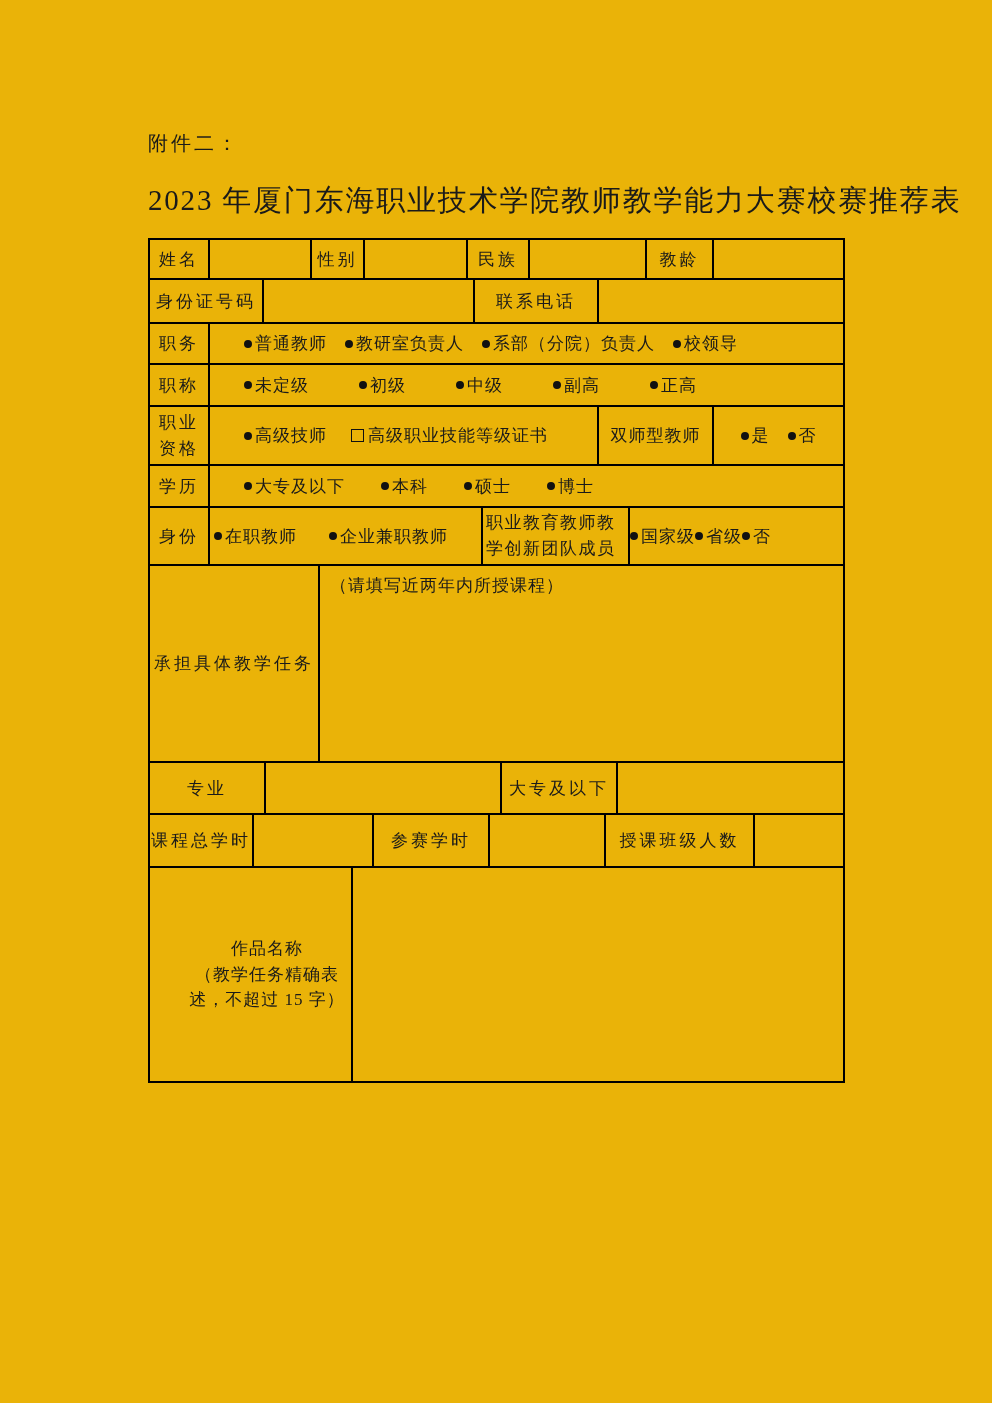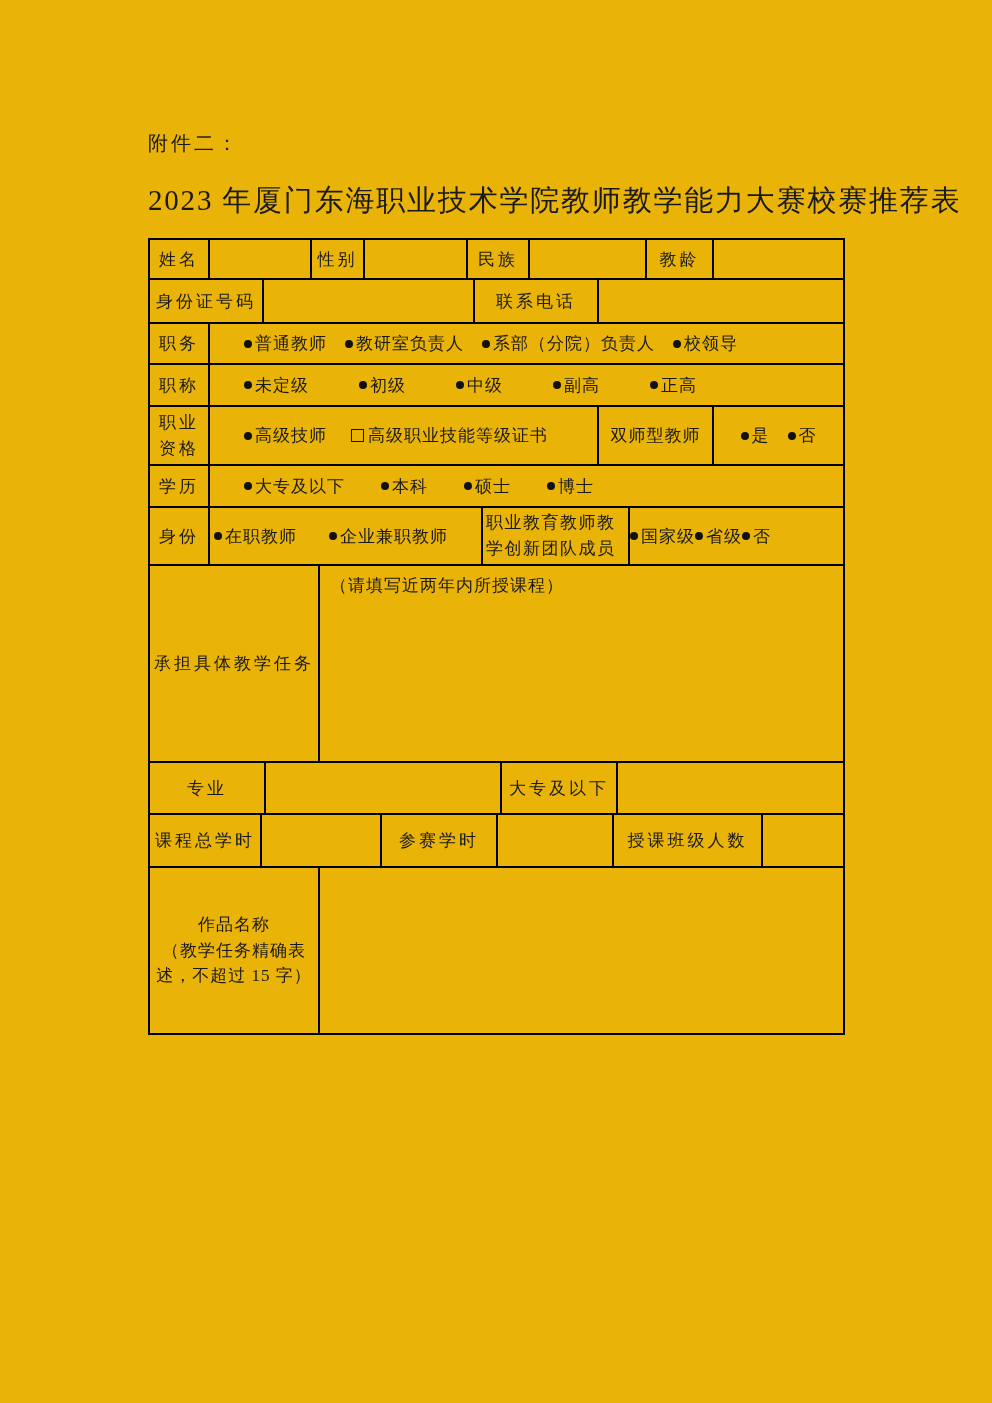--- a/index.html
+++ b/index.html
@@ -66,21 +66,21 @@
   }
   .bigcell {
     align-items: flex-start; justify-content: flex-start;
     padding: 8px 10px;
   }
   .hint { font-size: 17px; letter-spacing: 1px; }
   
   .r1 { height: 40px; } .r2 { height: 44px; } .r3 { height: 41px; }
   .r4 { height: 42px; } .r5 { height: 59px; } .r6 { height: 42px; }
   .r7 { height: 58px; } .r8 { height: 197px; } .r9 { height: 52px; }
-  .r10 { height: 53px; } .r11 { height: 165px; }
+  .r10 { height: 53px; } .r11 { height: 213px; padding-left: 33px; }
 </style>
 </head>
 <body>
 
 <div class="page">
 
   <div class="attachment">附件二：</div>
 
   <div class="title">2023 年厦门东海职业技术学院教师教学能力大赛校赛推荐表</div>
 
@@ -239,21 +239,21 @@
     </div>
 
     <div class="row r9">
       <div class="cell lbl" style="width:116px">专业</div>
       <div class="cell" style="width:236px"></div>
       <div class="cell lbl" style="width:116px">大专及以下</div>
       <div class="cell"></div>
     </div>
 
     <div class="row r10">
-      <div class="cell lbl" style="width:112px">课程总学时</div>
+      <div class="cell lbl" style="width:104px">课程总学时</div>
       <div class="cell" style="width:120px"></div>
       <div class="cell lbl" style="width:116px">参赛学时</div>
       <div class="cell" style="width:116px"></div>
       <div class="cell lbl" style="width:149px">授课班级人数</div>
       <div class="cell"></div>
     </div>
 
     <div class="row r11">
       <div class="cell lbl col" style="width:170px; letter-spacing:1px">
         <span>作品名称</span>

